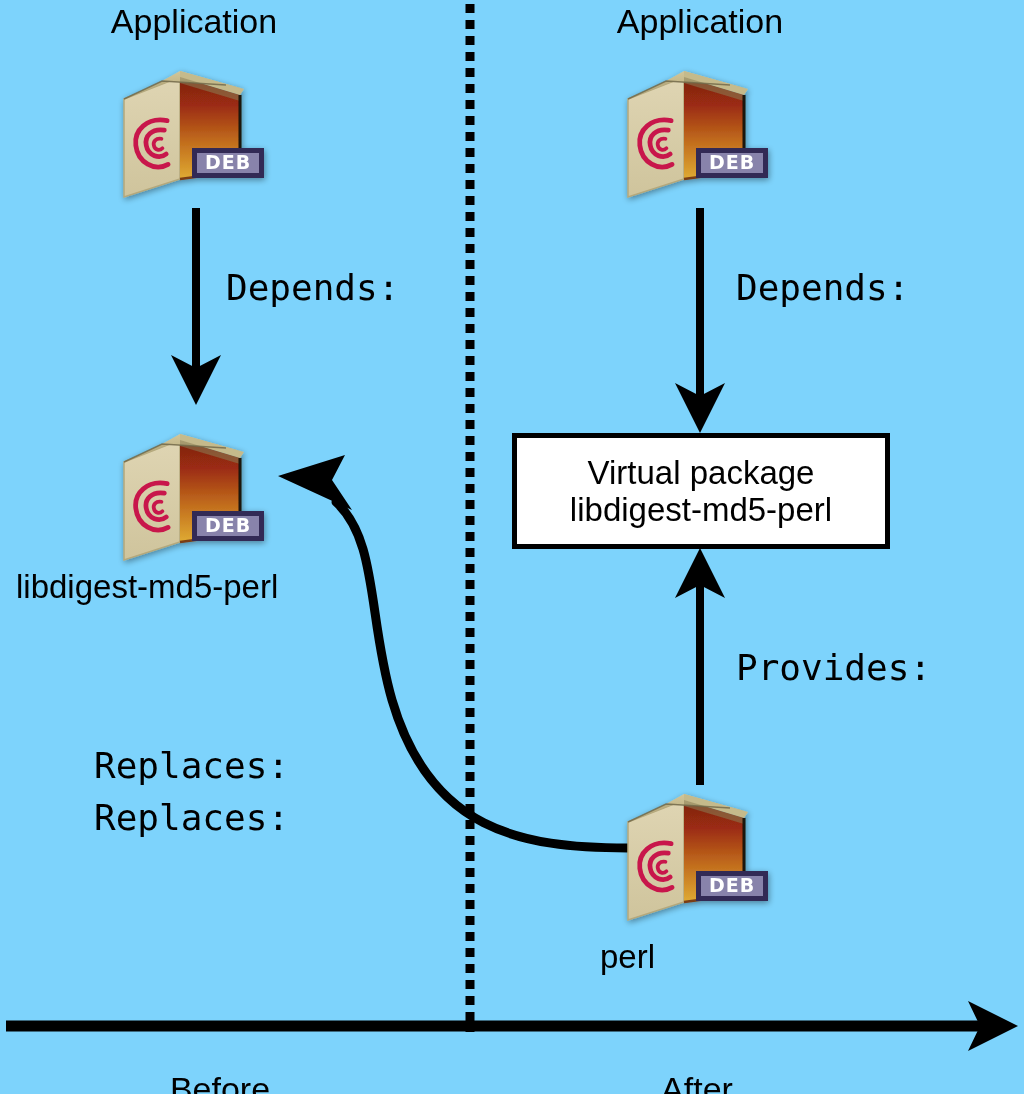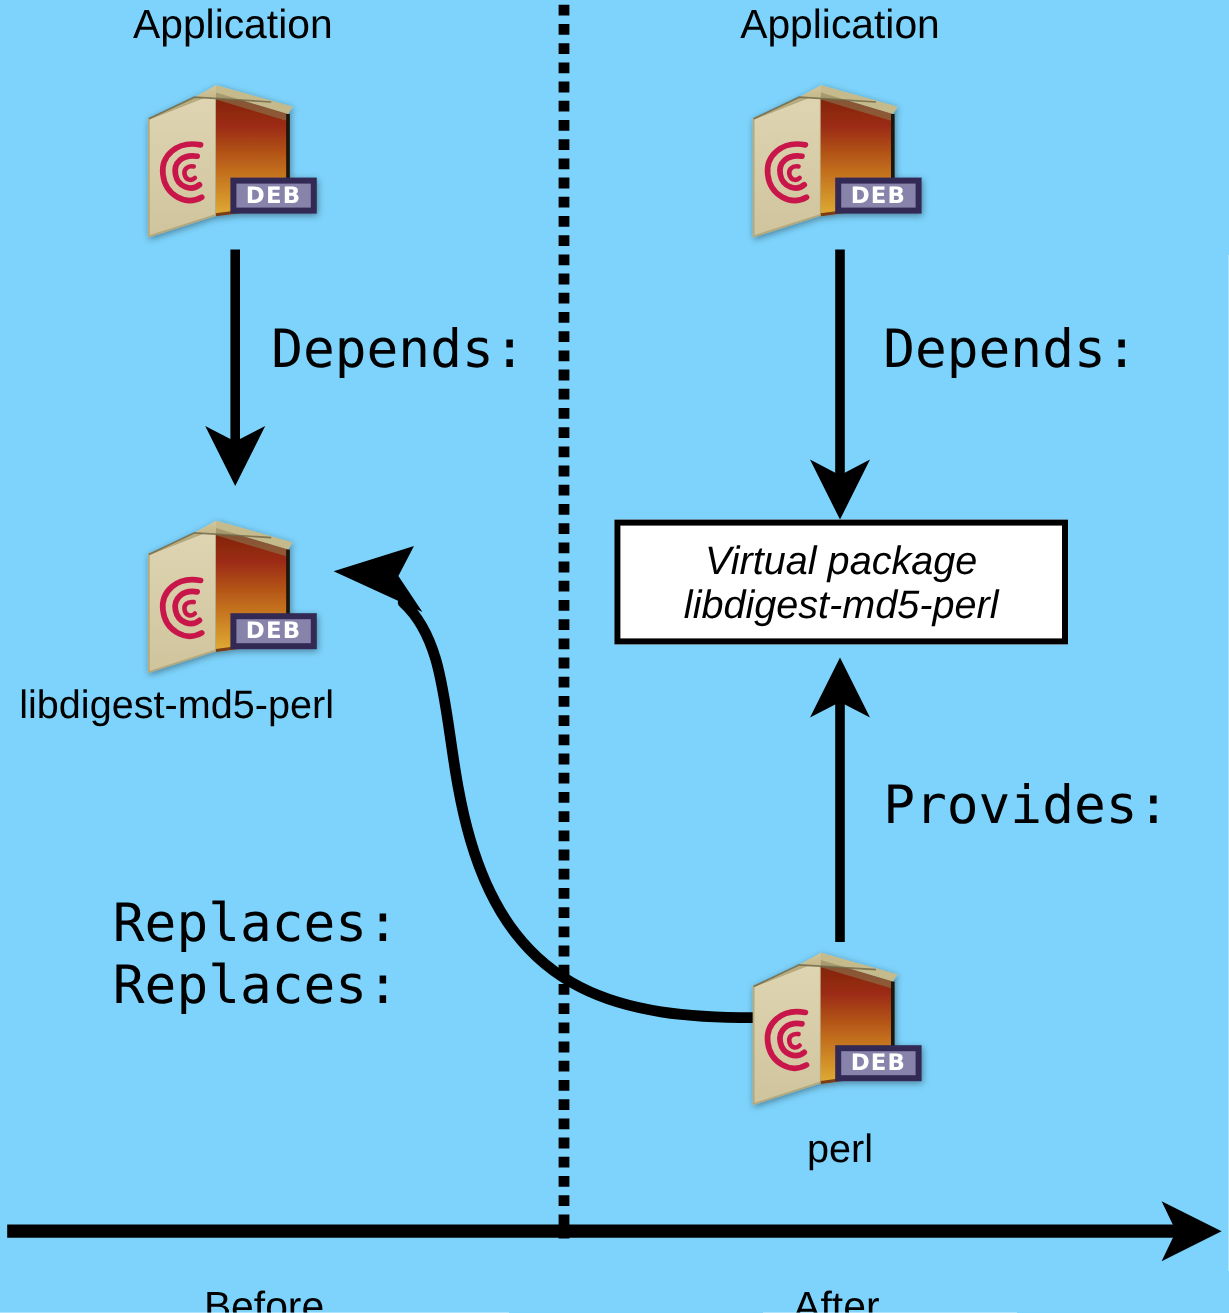--- a/index.html
+++ b/index.html
@@ -36,21 +36,21 @@
     font-family: "Liberation Sans", sans-serif;
   }
   .mono {
     font-family: "DejaVu Sans Mono", "Liberation Mono", monospace;
   }
   .t-app {
     font-size: 34px;
     text-align: center;
   }
   .t-rel {
-    font-size: 44px;
+    font-size: 36px;
     letter-spacing: 0px;
   }
   .t-pkg {
     font-size: 33px;
   }
   .t-axis {
     font-size: 34px;
     text-align: center;
     margin-top: 20px;
   }
@@ -241,26 +241,26 @@
   <div class="lbl sans t-pkg" style="left:16px; top:570px;">libdigest-md5-perl</div>
 
   <div class="lbl mono t-rel" style="left:94px; top:748px;">Replaces:</div>
 
   <div class="lbl mono t-rel" style="left:94px; top:800px;">Replaces:</div>
 
   <div class="lbl sans t-app" style="left:540px; top:4px; width:320px;">Application</div>
 
   <div class="lbl mono t-rel" style="left:736px; top:270px;">Depends:</div>
 
-  <div class="vbox" style="left:512px; top:433px; width:378px; height:104px;font-style:italic;">
+  <div class="vbox" style="left:512px; top:433px; width:378px; height:116px;">
     <div class="sans t-box">Virtual package</div>
     <div class="sans t-box">libdigest-md5-perl</div>
   </div>
 
   <div class="lbl mono t-rel" style="left:736px; top:650px;">Provides:</div>
 
-  <div class="lbl sans t-pkg" style="left:600px; top:940px; width:200px; text-align:center;">perl</div>
+  <div class="lbl sans t-pkg" style="left:600px; top:940px; width:200px; ">perl</div>
 
   <div class="lbl sans t-axis" style="left:110px; top:1052px; width:220px;">Before</div>
 
   <div class="lbl sans t-axis" style="left:592px; top:1052px; width:210px;">After</div>
 
 </div>
 
 </body></html>

